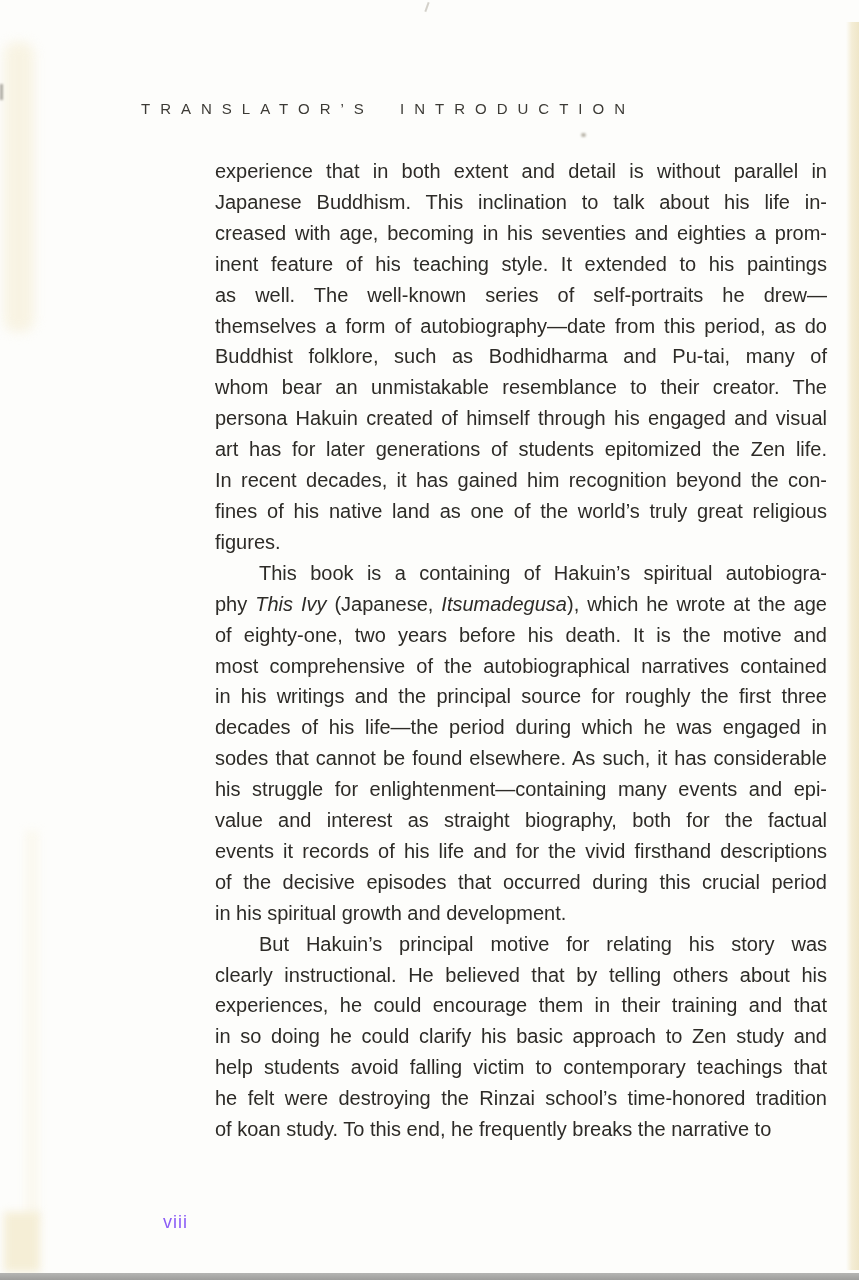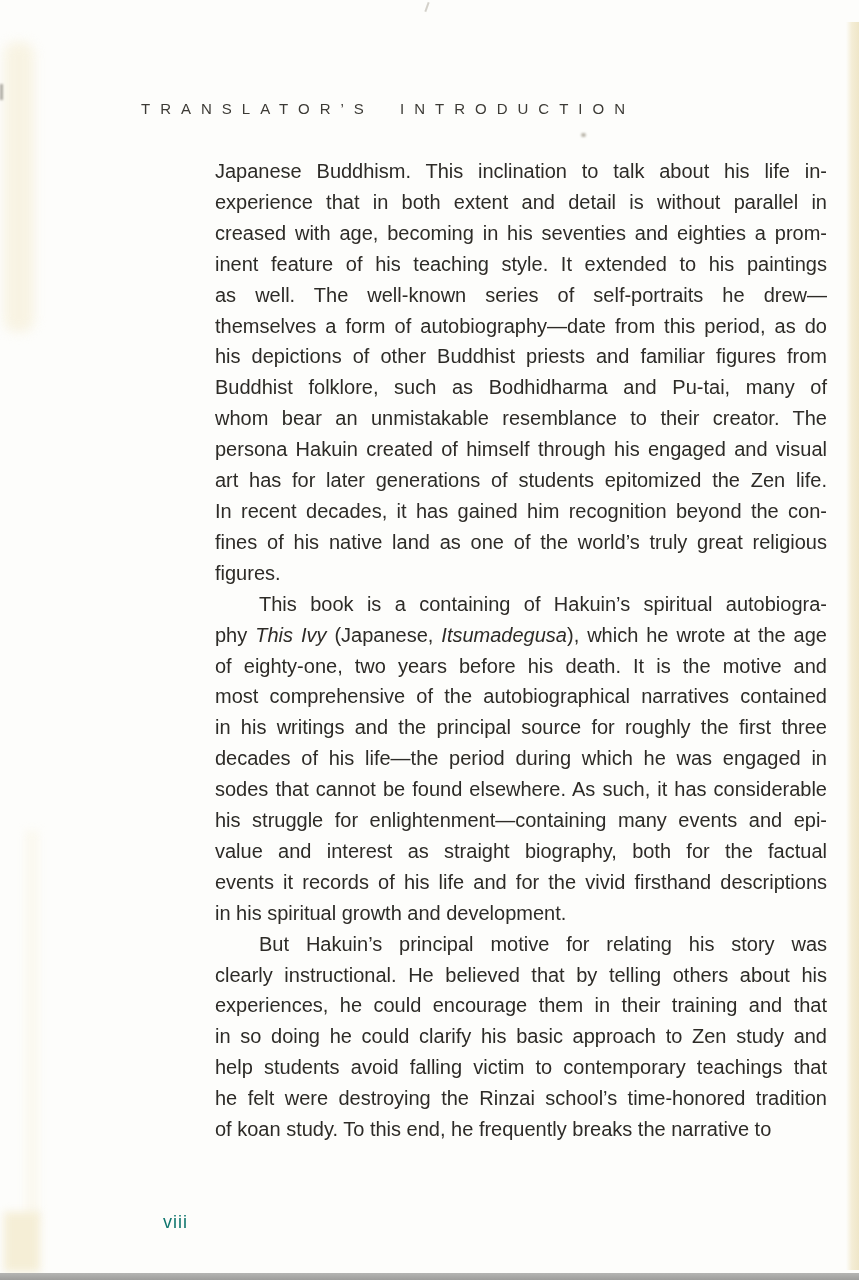--- a/index.html
+++ b/index.html
@@ -32,21 +32,21 @@
   }
   .line { text-align: justify; text-align-last: justify; }
   .line.last { text-align-last: left; }
   .para.indent .line:first-child { text-indent: 44px; }
   .page-number {
     position: absolute;
     left: 163px;
     top: 1212px;
     font-size: 18px;
     letter-spacing: 1px;
-    color: #0f766e;
+    color: #8b5cf6;
   }
   
   .tint { position: absolute; pointer-events: none; }
   .tint-right {
     right: 0; top: 22px; width: 13px; height: 1248px;
     background: linear-gradient(to right, rgba(244,237,214,0) 0%, #f4edd6 45%, #efe6c8 100%);
   }
   .tint-topleft {
     left: 4px; top: 42px; width: 30px; height: 290px;
     background: #f7f1dd; filter: blur(6px); opacity: .8;
@@ -79,46 +79,46 @@
 </style>
 </head>
 <body>
 
 <div class="scan">
 
   <div class="running-header">TRANSLATOR’S INTRODUCTION</div>
 
   <div class="text-block">
       <div class="para">
+        <div class="line">experience that in both extent and detail is without parallel in</div>
         <div class="line">Japanese Buddhism. This inclination to talk about his life in-</div>
-        <div class="line">experience that in both extent and detail is without parallel in</div>
         <div class="line">creased with age, becoming in his seventies and eighties a prom-</div>
         <div class="line">inent feature of his teaching style. It extended to his paintings</div>
         <div class="line">as well. The well-known series of self-portraits he drew—</div>
         <div class="line">themselves a form of autobiography—date from this period, as do</div>
-        <div class="line">his depictions of other Buddhist priests and familiar figures from</div>
         <div class="line">Buddhist folklore, such as Bodhidharma and Pu-tai, many of</div>
         <div class="line">whom bear an unmistakable resemblance to their creator. The</div>
         <div class="line">persona Hakuin created of himself through his engaged and visual</div>
         <div class="line">art has for later generations of students epitomized the Zen life.</div>
         <div class="line">In recent decades, it has gained him recognition beyond the con-</div>
         <div class="line">fines of his native land as one of the world’s truly great religious</div>
         <div class="line last">figures.</div>
       </div>
       <div class="para indent">
         <div class="line">This book is a containing of Hakuin’s spiritual autobiogra-</div>
         <div class="line">phy <i>This Ivy</i> (Japanese, <i>Itsumadegusa</i>), which he wrote at the age</div>
         <div class="line">of eighty-one, two years before his death. It is the motive and</div>
         <div class="line">most comprehensive of the autobiographical narratives contained</div>
         <div class="line">in his writings and the principal source for roughly the first three</div>
         <div class="line">decades of his life—the period during which he was engaged in</div>
         <div class="line">sodes that cannot be found elsewhere. As such, it has considerable</div>
         <div class="line">his struggle for enlightenment—containing many events and epi-</div>
         <div class="line">value and interest as straight biography, both for the factual</div>
         <div class="line">events it records of his life and for the vivid firsthand descriptions</div>
+        <div class="line">of the decisive episodes that occurred during this crucial period</div>
         <div class="line last">in his spiritual growth and development.</div>
       </div>
       <div class="para indent">
         <div class="line">But Hakuin’s principal motive for relating his story was</div>
         <div class="line">clearly instructional. He believed that by telling others about his</div>
         <div class="line">experiences, he could encourage them in their training and that</div>
         <div class="line">in so doing he could clarify his basic approach to Zen study and</div>
         <div class="line">help students avoid falling victim to contemporary teachings that</div>
         <div class="line">he felt were destroying the Rinzai school’s time-honored tradition</div>
         <div class="line last">of koan study. To this end, he frequently breaks the narrative to</div>

